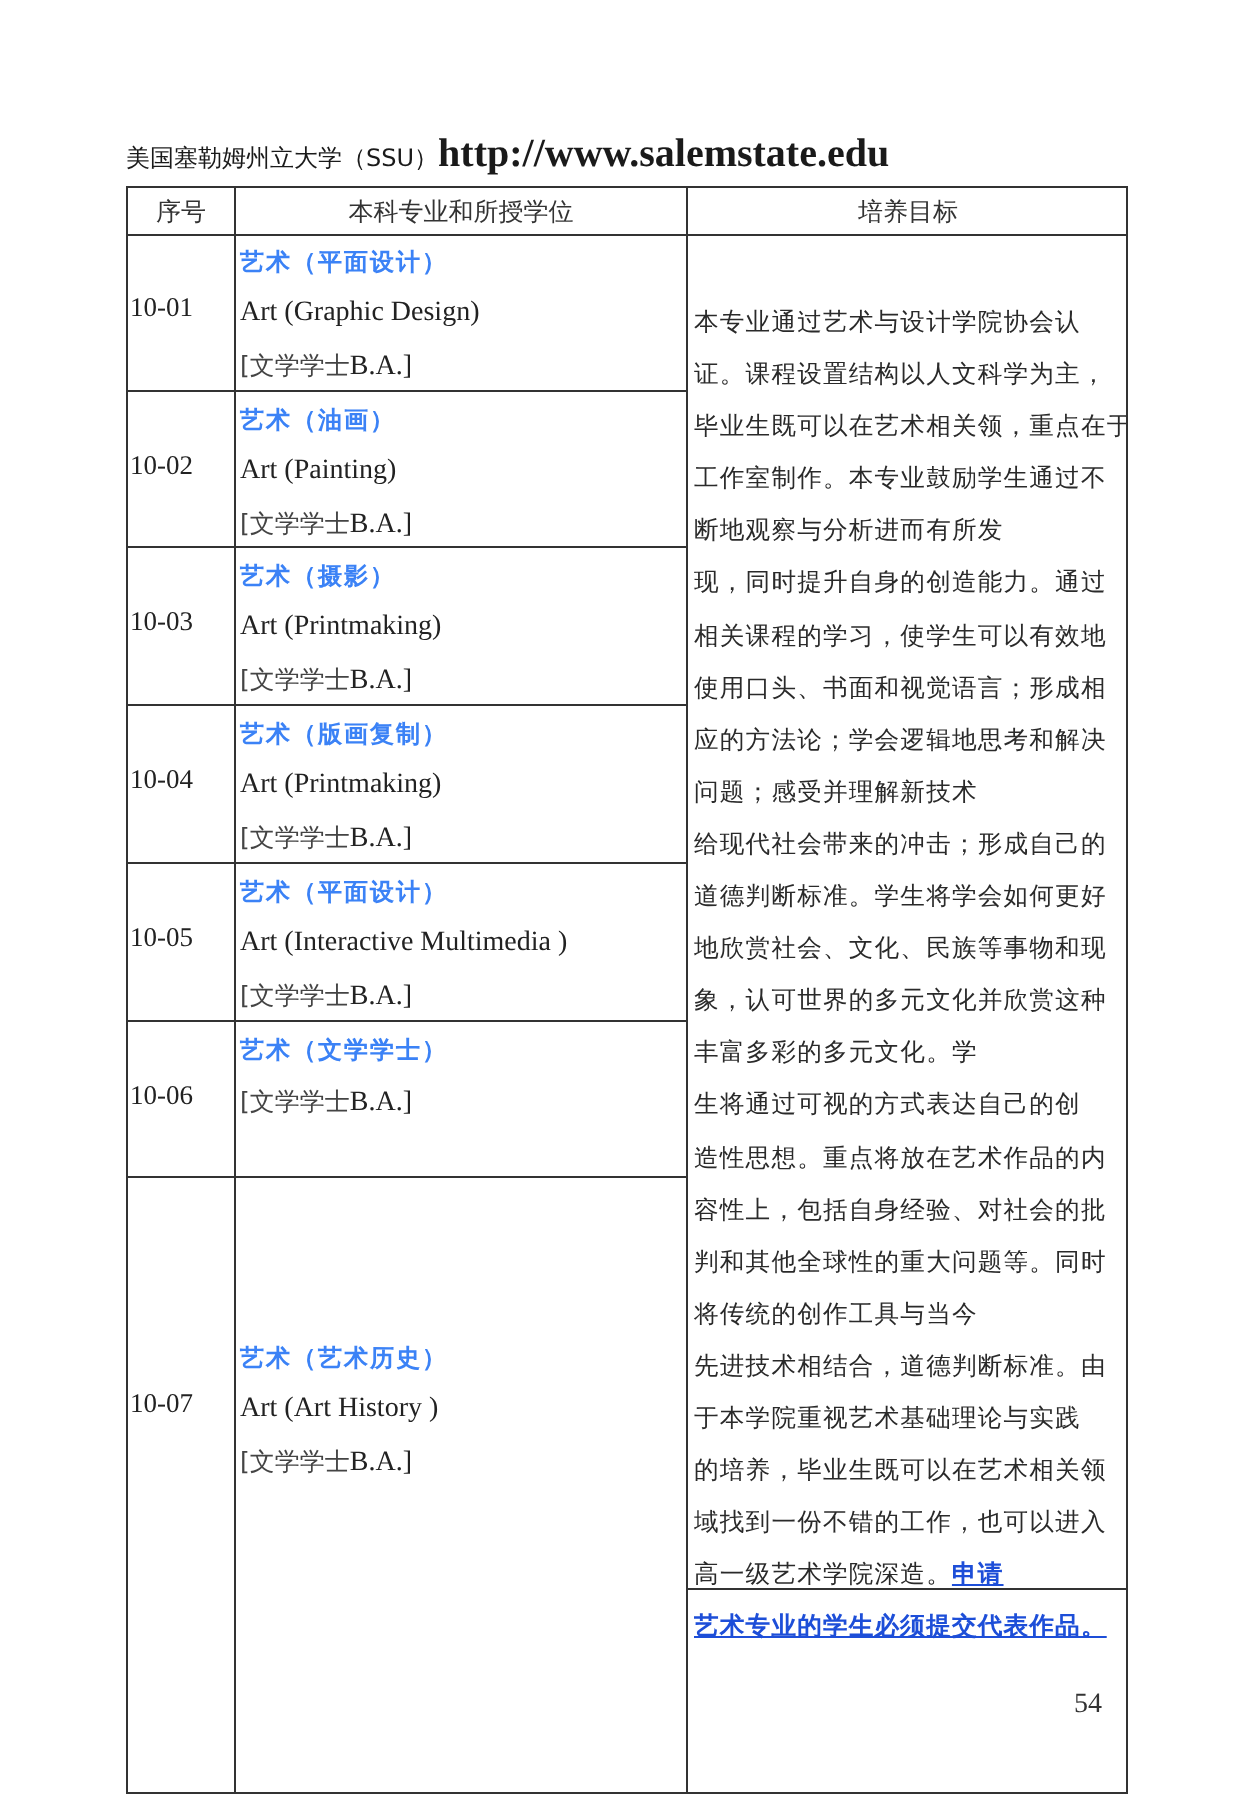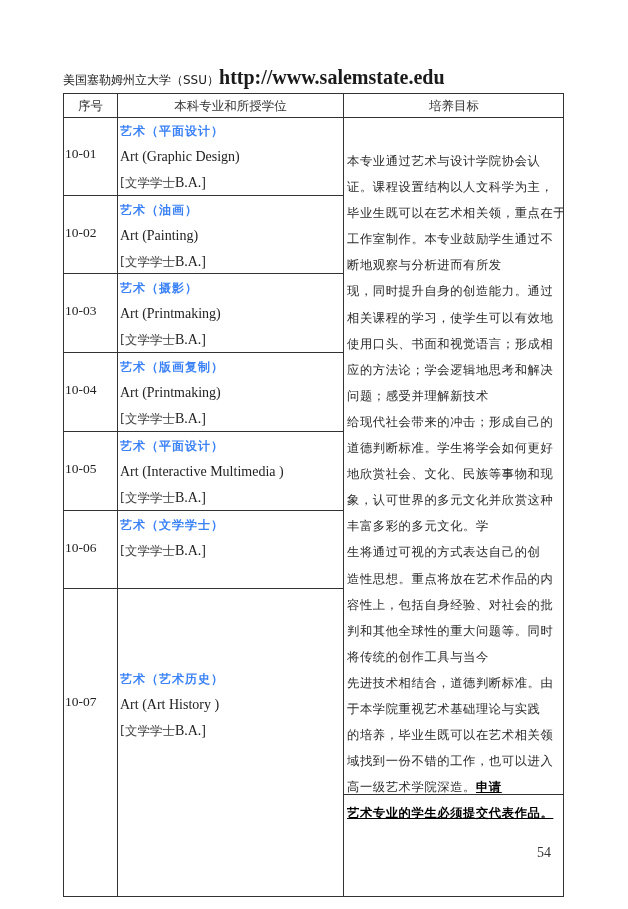--- a/index.html
+++ b/index.html
@@ -42,21 +42,21 @@
     .major .deg { font-family: "DejaVu Sans", sans-serif; font-size: 12.5px; color: #444; }
     .major .deg .ba { font-family: "Liberation Serif", serif; font-size: 14px; color: #222; }
 
     .goal {
       position: absolute; left: 283px; top: 26px; width: 216px;
       font-family: "DejaVu Sans", sans-serif; font-size: 12.3px; color: #2a2a2a;
       line-height: 26.1px;
       margin-top: 28px;
     }
     .goal .line { display: block; white-space: nowrap; overflow: hidden; letter-spacing: 0.6px; }
-    .goal .ul { text-decoration: underline; font-weight: bold; color: #000000; }
+    .goal .ul { text-decoration: underline; font-weight: bold; color: #1d4ed8; }
 
     .page-number {
       position: absolute; left: 537px; top: 845px;
       font-family: "Liberation Serif", serif; font-size: 14px; color: #333;
     }
   </style>
 </head>
 <body>
 
 <div class="page-title">

